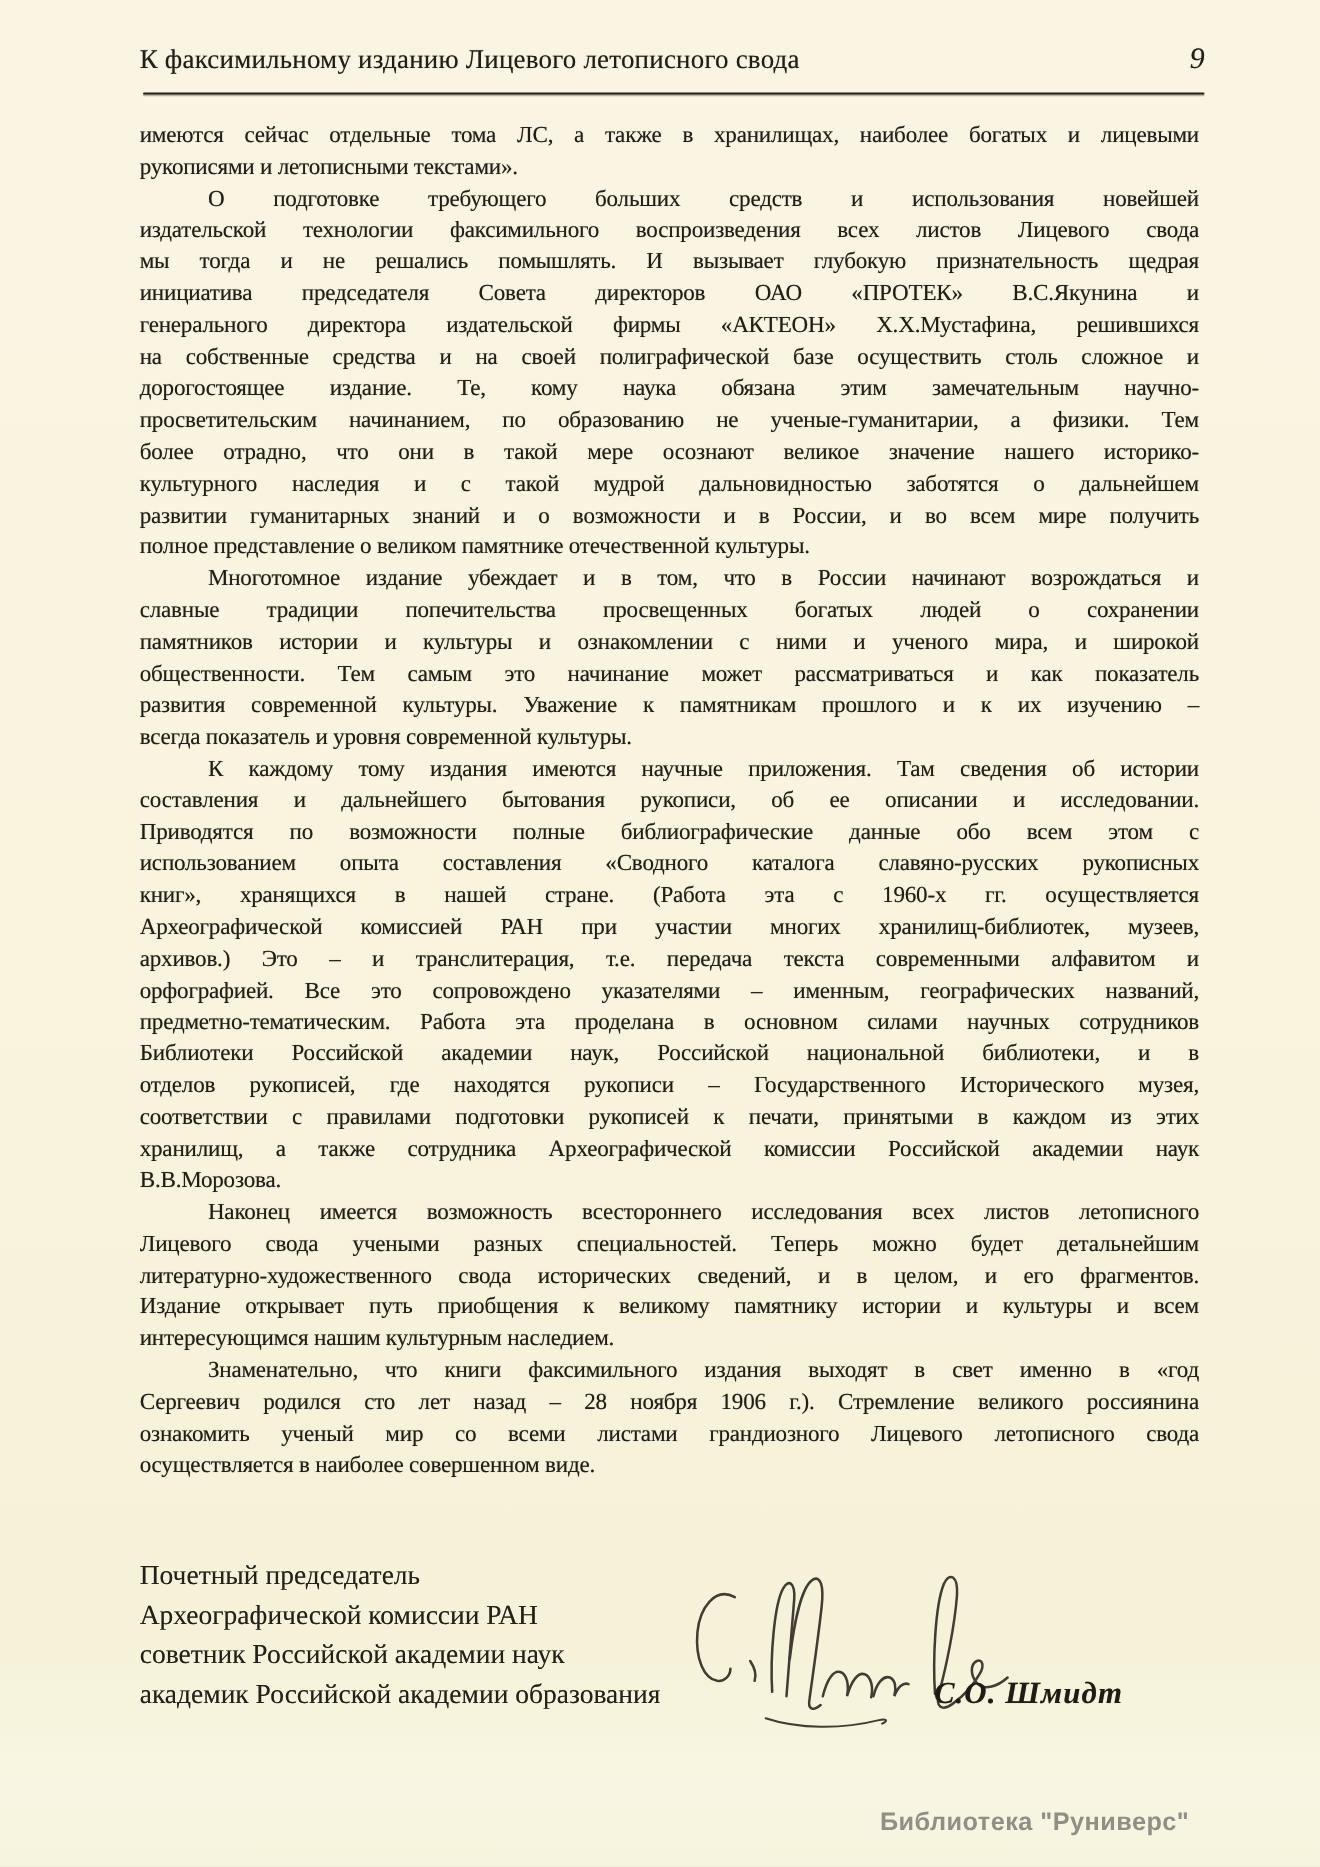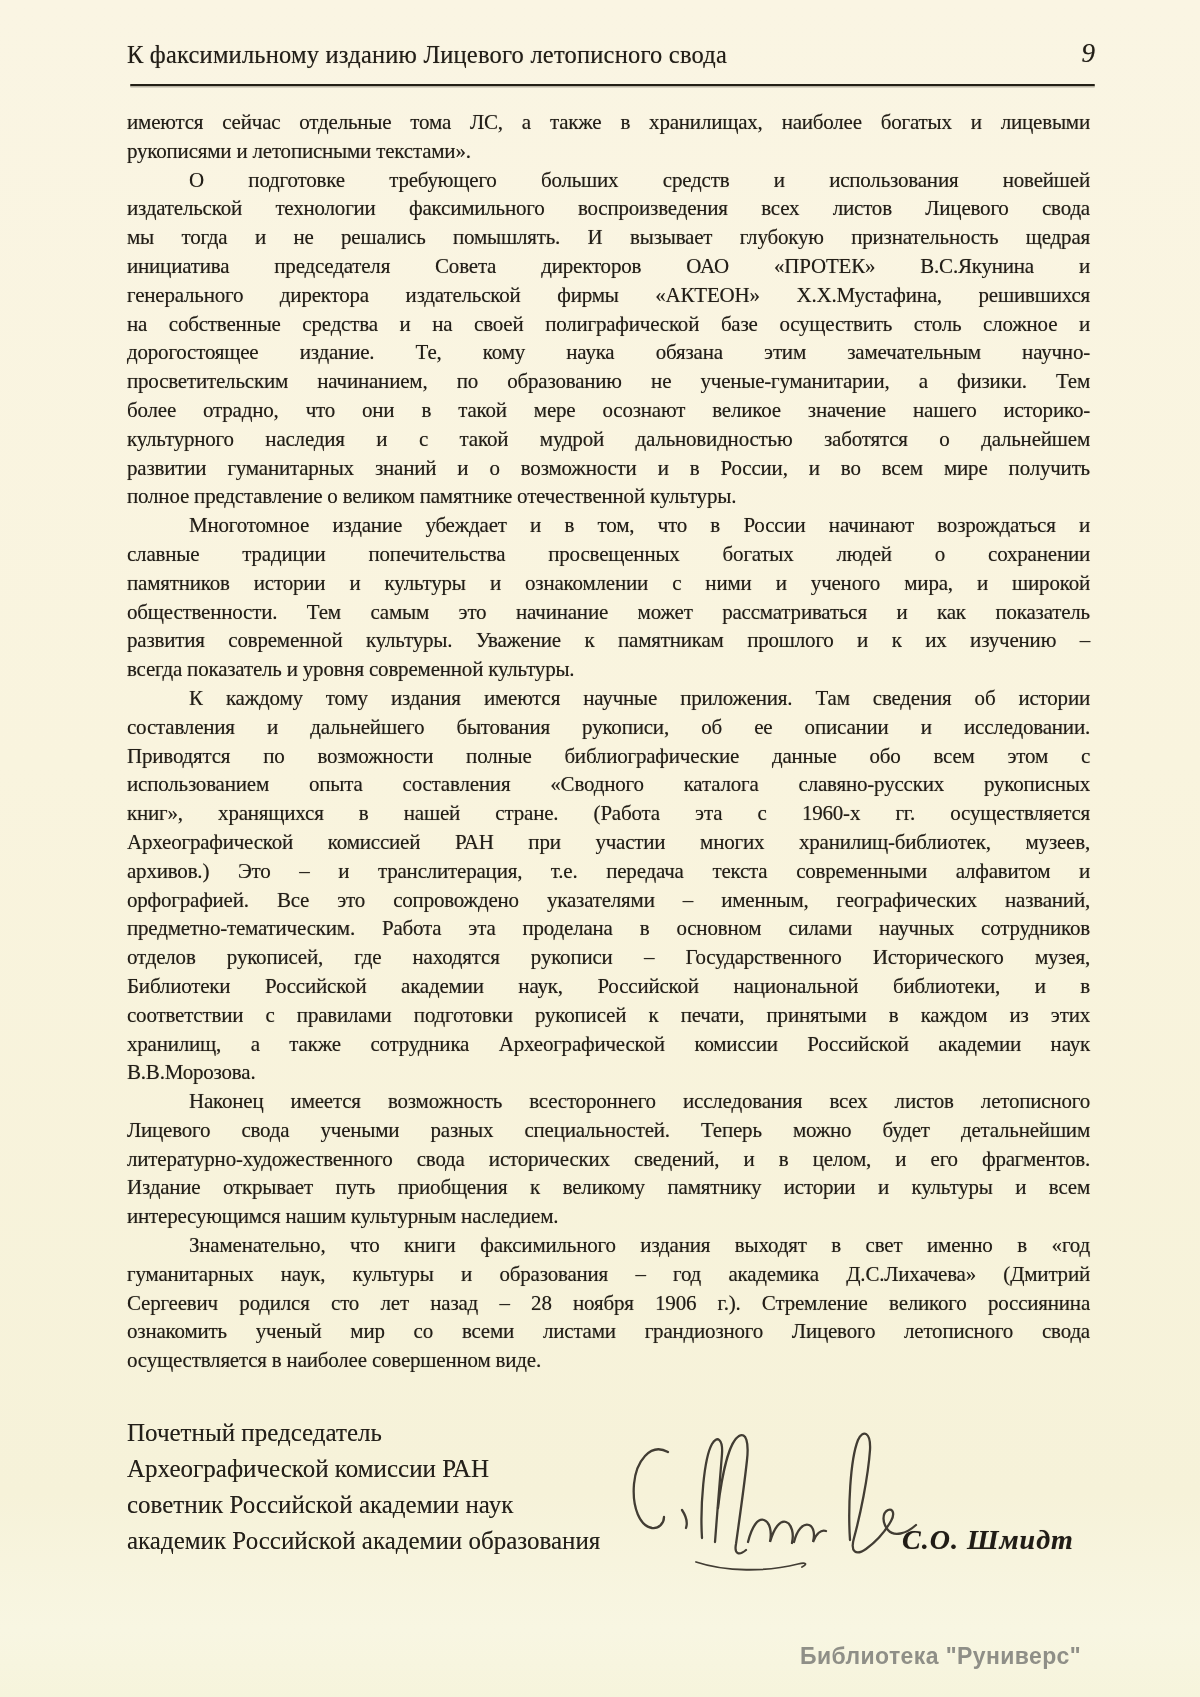--- a/index.html
+++ b/index.html
@@ -29,21 +29,21 @@
   .pline { text-align:justify; text-align-last:justify; white-space:normal; }
   .pline.lastline { text-align-last:left; }
   .pline.firstline { text-indent:62px; }
   .sigblock {
     position:absolute; left:127px; top:1415px; width:620px;
     font-family:Liberation Serif, serif;
     font-size:25px; line-height:36px; color:#24201a;
     text-shadow:0 0 0.6px rgba(34,30,23,0.45);
   }
   .signee {
-    position:absolute; left:902px; top:1524px;
+    position:absolute; left:849px; top:1524px;
     font-family:"Liberation Serif","DejaVu Serif",serif;
     font-weight:bold; font-style:italic; font-size:28px; letter-spacing:1px;
     color:#201c15; text-shadow:0 0 0.7px rgba(34,30,23,0.5);
   }
   .signature-svg { position:absolute; left:598px; top:1422px; }
   .watermark {
     position:absolute; left:800px; top:1643px;
     font-family:"Liberation Sans","DejaVu Sans",sans-serif;
     font-weight:bold; font-size:23px; letter-spacing:0.4px; color:#8f8f87;
   }
@@ -90,36 +90,35 @@
       <div class="para">
         <div class="pline firstline">К каждому тому издания имеются научные приложения. Там сведения об истории</div>
         <div class="pline">составления и дальнейшего бытования рукописи, об ее описании и исследовании.</div>
         <div class="pline">Приводятся по возможности полные библиографические данные обо всем этом с</div>
         <div class="pline">использованием опыта составления «Сводного каталога славяно-русских рукописных</div>
         <div class="pline">книг», хранящихся в нашей стране. (Работа эта с 1960-х гг. осуществляется</div>
         <div class="pline">Археографической комиссией РАН при участии многих хранилищ-библиотек, музеев,</div>
         <div class="pline">архивов.) Это – и транслитерация, т.е. передача текста современными алфавитом и</div>
         <div class="pline">орфографией. Все это сопровождено указателями – именным, географических названий,</div>
         <div class="pline">предметно-тематическим. Работа эта проделана в основном силами научных сотрудников</div>
+        <div class="pline">Библиотеки Российской академии наук, Российской национальной библиотеки, и в</div>
         <div class="pline">отделов рукописей, где находятся рукописи – Государственного Исторического музея,</div>
-        <div class="pline">Библиотеки Российской академии наук, Российской национальной библиотеки, и в</div>
         <div class="pline">соответствии с правилами подготовки рукописей к печати, принятыми в каждом из этих</div>
         <div class="pline">хранилищ, а также сотрудника Археографической комиссии Российской академии наук</div>
         <div class="pline lastline">В.В.Морозова.</div>
       </div>
       <div class="para">
         <div class="pline firstline">Наконец имеется возможность всестороннего исследования всех листов летописного</div>
         <div class="pline">Лицевого свода учеными разных специальностей. Теперь можно будет детальнейшим</div>
         <div class="pline">литературно-художественного свода исторических сведений, и в целом, и его фрагментов.</div>
         <div class="pline">Издание открывает путь приобщения к великому памятнику истории и культуры и всем</div>
         <div class="pline lastline">интересующимся нашим культурным наследием.</div>
       </div>
       <div class="para">
         <div class="pline firstline">Знаменательно, что книги факсимильного издания выходят в свет именно в «год</div>
-        <div class="pline">гуманитарных наук, культуры и образования – год академика Д.С.Лихачева» (Дмитрий</div>
         <div class="pline">Сергеевич родился сто лет назад – 28 ноября 1906 г.). Стремление великого россиянина</div>
         <div class="pline">ознакомить ученый мир со всеми листами грандиозного Лицевого летописного свода</div>
         <div class="pline lastline">осуществляется в наиболее совершенном виде.</div>
       </div>
     </div>
 
   <div class="sigblock">
     <div>Почетный председатель</div>
     <div>Археографической комиссии РАН</div>
     <div>советник Российской академии наук</div>

